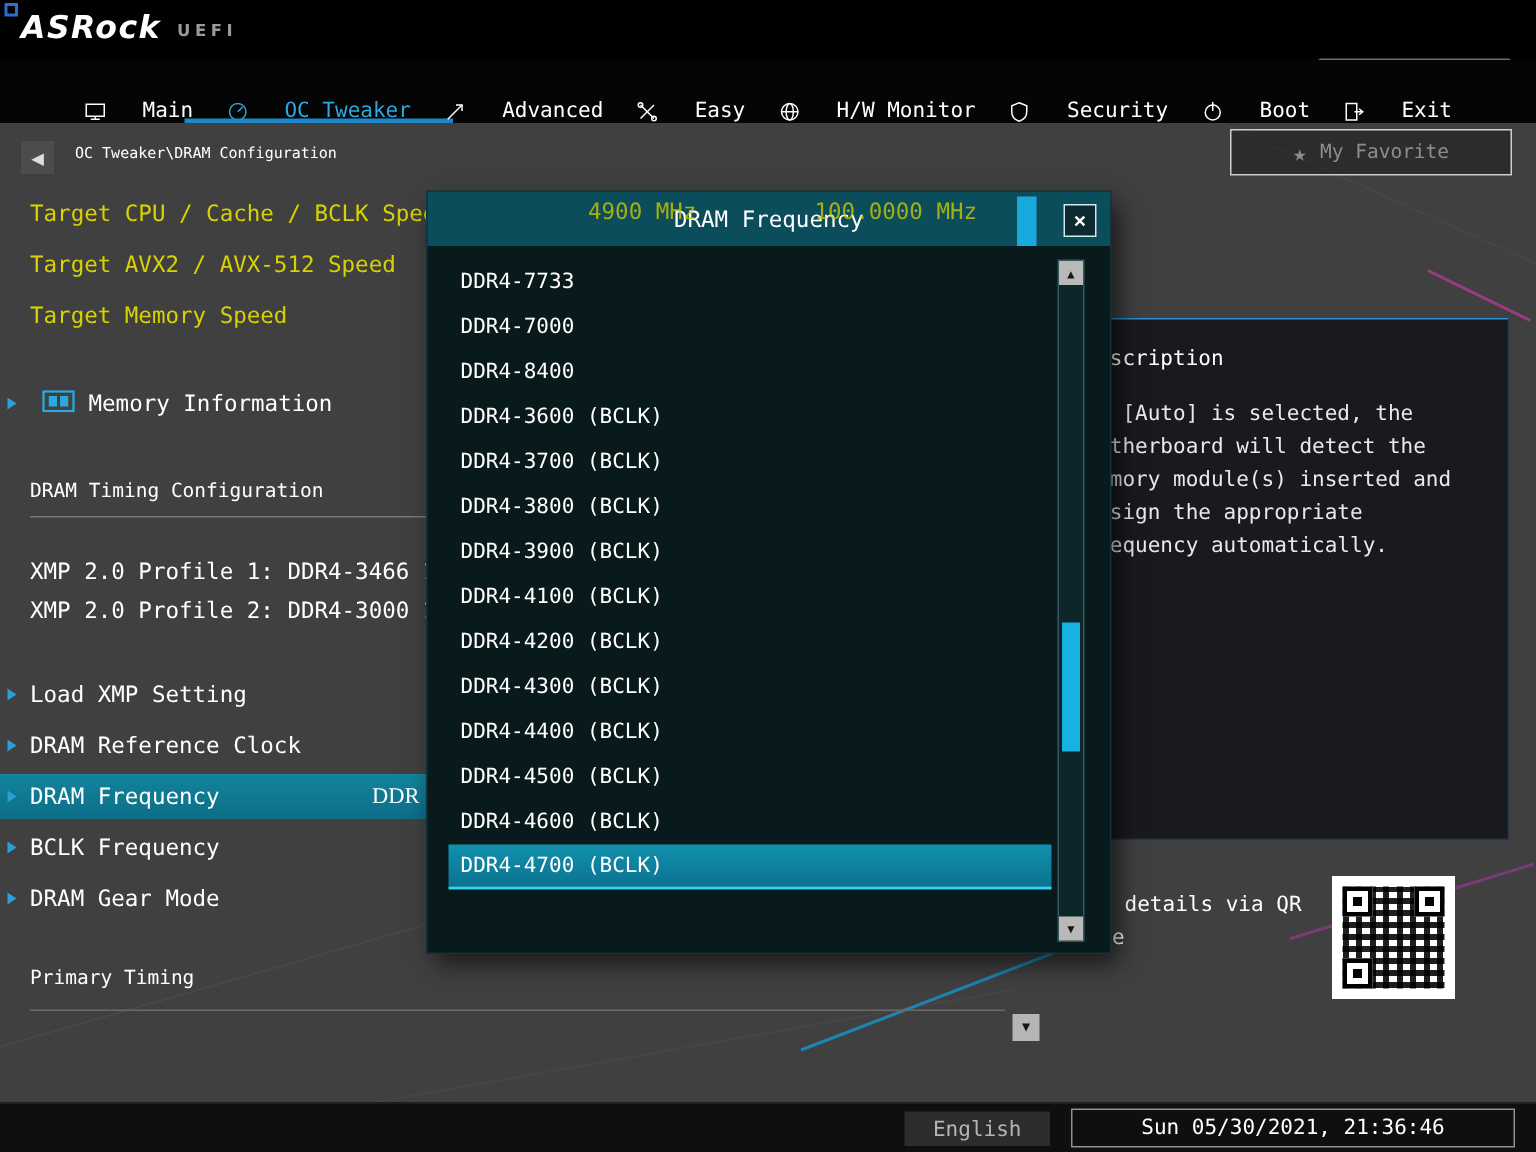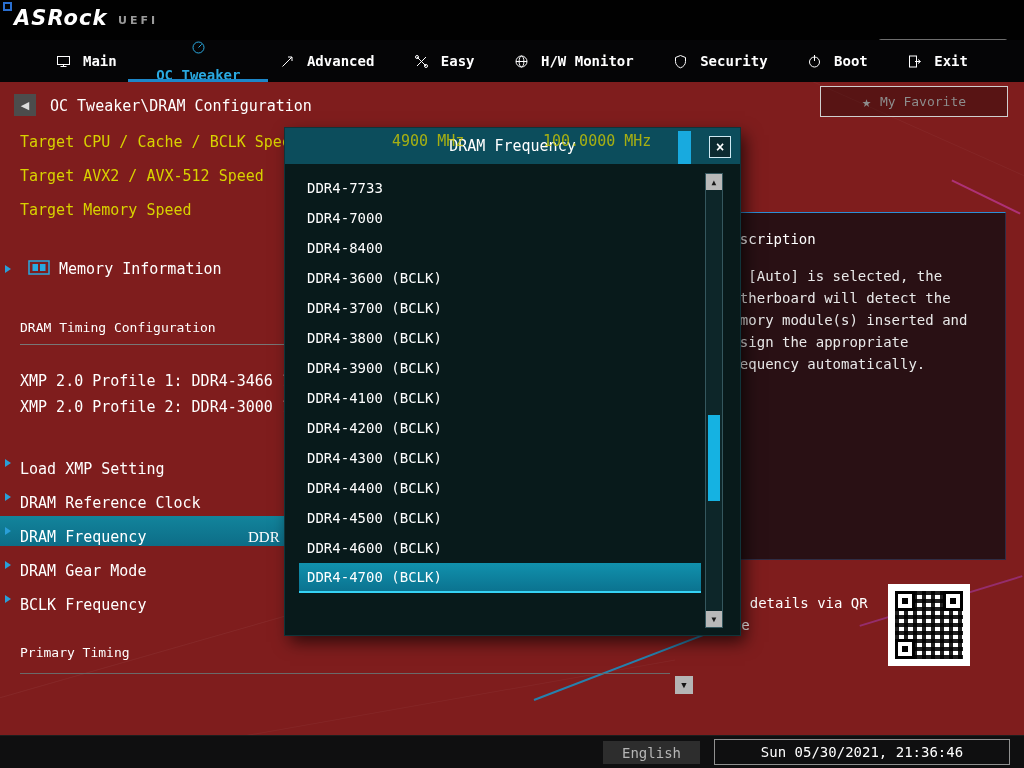--- a/index.html
+++ b/index.html
@@ -1,19 +1,19 @@
 <!DOCTYPE html>
 <html><head>
 <meta charset="utf-8">
 <style>
   *{margin:0;padding:0;box-sizing:border-box}
   html,body{background:#000;}
   body{width:1024px;height:768px;overflow:hidden;position:relative;
        font-family:"DejaVu Sans Mono",monospace;color:#fff;}
-  .screen{position:absolute;left:0;top:0;width:1024px;height:768px;background:#7f1d1d;overflow:hidden;}
+  .screen{position:absolute;left:0;top:0;width:1024px;height:768px;background:#404040;overflow:hidden;}
 
   
   .deco{position:absolute;pointer-events:none;}
   .deco-gray1{left:-60px;top:640px;width:520px;height:1px;background:rgba(255,255,255,0.05);transform:rotate(-16deg);}
   .deco-gray2{left:40px;top:715px;width:640px;height:1px;background:rgba(255,255,255,0.04);transform:rotate(-10deg);}
   .deco-gray3{left:690px;top:120px;width:420px;height:1px;background:rgba(255,255,255,0.04);transform:rotate(24deg);}
   .deco-cyan1{left:534px;top:699px;width:186px;height:2px;background:#1593c8;transform:rotate(-21deg);transform-origin:left center;opacity:.85;}
   .deco-pink1{left:948px;top:196px;width:76px;height:2px;background:#c23a9c;transform:rotate(26deg);opacity:.7;}
   .deco-pink2{left:856px;top:600px;width:170px;height:2px;background:#a439a2;transform:rotate(-17deg);opacity:.6;}
 
@@ -24,47 +24,47 @@
         font-style:italic;font-weight:bold;font-size:21px;letter-spacing:1px;color:#fff;}
   .logo-sub{position:absolute;left:118px;top:14px;font-family:"DejaVu Sans",sans-serif;
         font-size:11px;letter-spacing:3px;color:#9a9a9a;font-weight:bold;}
   .easy-mode{position:absolute;right:16px;top:7px;width:130px;height:27px;background:#161616;
         border:1px solid #6e6e6e;border-radius:3px;color:#e9e9e9;font:13px "DejaVu Sans Mono",monospace;
         display:flex;align-items:center;justify-content:center;cursor:pointer;margin-top:32px;}
 
   
   .nav{position:absolute;left:0;top:40px;width:100%;height:42px;display:flex;align-items:stretch;
        justify-content:space-between;padding:0 52px;background:#050506;}
-  .nav-item{display:flex;align-items:center;gap:12px;font-size:14px;color:#fff;position:relative;
-       padding:0 4px;cursor:pointer;font-weight:bold;}
+  .nav-item{display:flex;align-items:flex-end;gap:24px;font-size:14px;color:#fff;position:relative;
+       padding:0 4px;cursor:pointer;}
   .nav-item svg{display:block;}
-  .nav-item.active{color:#2aa9e0;flex-direction:column;}
+  .nav-item.active{color:#2aa9e0;}
   .nav-item.active::after{content:"";position:absolute;left:-24px;right:-24px;bottom:0;height:3px;background:#1d87c8;}
 
   
   .back-btn{position:absolute;left:14px;top:94px;width:22px;height:22px;background:#4c4c4c;border:none;
        color:#ddd;font-size:11px;display:flex;align-items:center;justify-content:center;cursor:pointer;}
-  .crumb{position:absolute;left:50px;top:97px;font-size:15px;color:#fff;}
+  .crumb{position:absolute;left:50px;top:97px;font-size:10px;color:#fff;}
   .my-fav{position:absolute;right:16px;top:86px;width:188px;height:31px;border:1px solid #cfcfcf;
        display:flex;align-items:center;justify-content:center;gap:9px;color:#8d8d8d;font-size:13px;cursor:pointer;background:rgba(0,0,0,.3);}
   .my-fav .star{font-size:15px;color:#8d8d8d;}
 
   
   .trow{position:absolute;left:20px;font-size:15px;color:#d8d200;white-space:nowrap;}
   .bleed{position:absolute;font-size:15px;color:rgba(205,200,0,0.8);z-index:60;white-space:nowrap;}
   .marker{position:absolute;width:0;height:0;border-top:4px solid transparent;border-bottom:4px solid transparent;
        border-left:6px solid #2a9fd8;}
   .mem-row{position:absolute;left:28px;top:258px;height:22px;display:flex;align-items:center;gap:9px;
        font-size:15px;color:#fff;cursor:pointer;}
   .section-head{position:absolute;left:20px;font-size:13px;color:#fff;white-space:nowrap;}
   .hline{position:absolute;height:1px;background:#777;}
   .xmp{position:absolute;left:20px;font-size:15px;color:#fff;white-space:nowrap;}
 
   .settings-list{position:absolute;left:0;top:448px;width:285px;}
-  .setting-row{position:relative;width:337px;height:30px;margin-bottom:4px;display:flex;align-items:flex-end;
+  .setting-row{position:relative;width:337px;height:30px;margin-bottom:4px;display:flex;align-items:center;
        font-size:15px;color:#fff;cursor:pointer;}
   .setting-row .label{margin-left:20px;white-space:nowrap;}
   .setting-row .marker{left:5px;top:50%;margin-top:-4px;}
   .setting-row.selected{background:linear-gradient(180deg,#12849c,#0d6d87);}
   .setting-row .value{position:absolute;left:248px;white-space:nowrap;font-family:Liberation Serif, serif;}
 
   .main-scroll-thumb{position:absolute;left:678px;top:131px;width:13px;height:33px;background:#18aadf;z-index:62;cursor:pointer;}
   .main-scroll-down{position:absolute;left:675px;top:676px;width:18px;height:18px;background:#b5b5b5;color:#151515;
        font-size:9px;display:flex;align-items:center;justify-content:center;cursor:pointer;}
 
@@ -244,25 +244,25 @@
       <span class="marker"></span>
       <span class="label">DRAM Reference Clock</span>
     </div>
     <div class="setting-row selected">
       <span class="marker"></span>
       <span class="label">DRAM Frequency</span>
       <span class="value">DDR</span>
     </div>
     <div class="setting-row">
       <span class="marker"></span>
+      <span class="label">BCLK Frequency</span>
+    </div>
+    <div class="setting-row">
+      <span class="marker"></span>
       <span class="label">DRAM Gear Mode</span>
-    </div>
-    <div class="setting-row">
-      <span class="marker"></span>
-      <span class="label">BCLK Frequency</span>
     </div>
   </div>
 
   <div class="section-head" style="top:645px">Primary Timing</div>
   <div class="hline" style="left:20px;top:673px;width:650px;background:#6a6a6a"></div>
 
   <div class="main-scroll-thumb"></div>
   <div class="main-scroll-down">▼</div>
 
   <div class="desc-panel">

